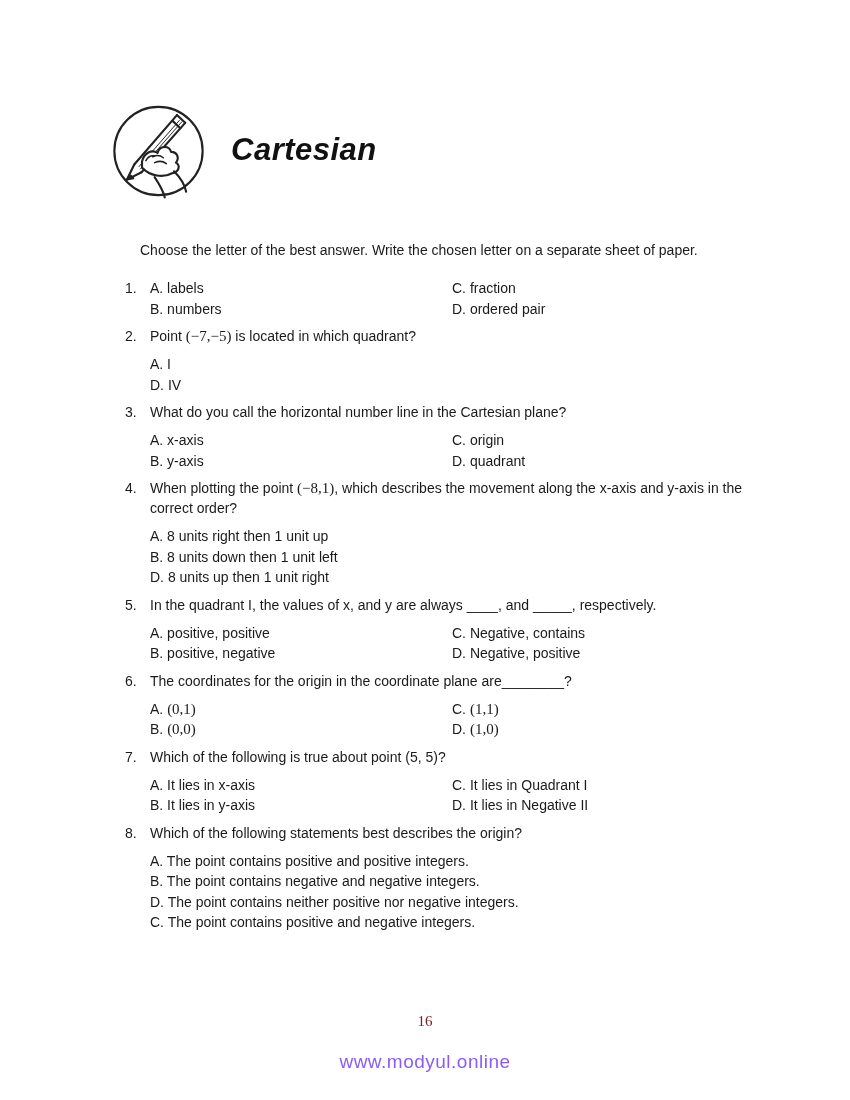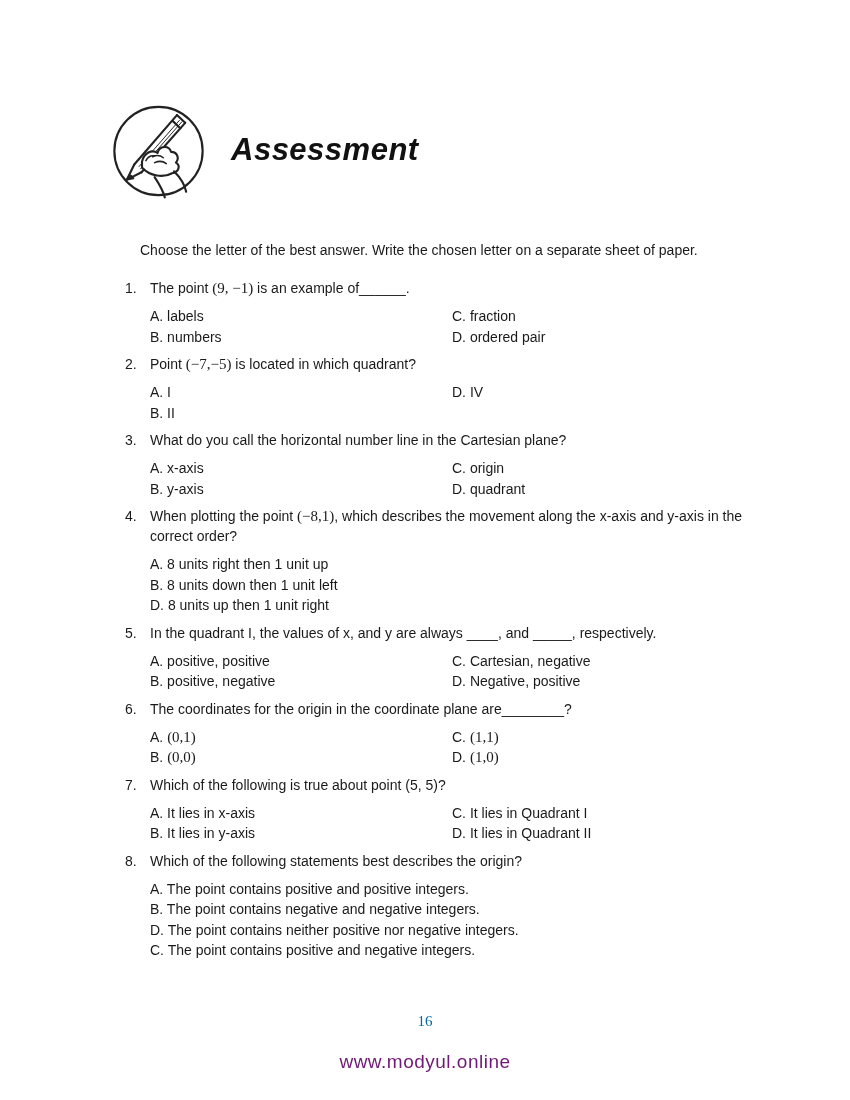--- a/index.html
+++ b/index.html
@@ -65,31 +65,31 @@
   }
   
   .page-num {
     position: absolute;
     top: 1013px;
     left: 0;
     width: 100%;
     text-align: center;
     font-family: "Liberation Serif", serif;
     font-size: 15px;
-    color: #0369a1;
+    color: #7f1d1d;
   }
   .watermark {
     position: absolute;
     top: 1051px;
     left: 0;
     width: 100%;
     text-align: center;
     font-size: 19px;
     letter-spacing: 0.5px;
-    color: #701a75;
+    color: #8b5cf6;
   }
 </style>
 </head>
 <body>
 
 <div class="page">
 
   <div class="header">
     <div class="icon-wrap">
       <svg width="97" height="100" viewBox="0 0 100 100" fill="none" stroke="#222" stroke-width="2.2" stroke-linecap="round" stroke-linejoin="round">
@@ -109,45 +109,43 @@
 
         <path d="M33,62 C35,53 43,49 49,53 C51,45 61,45 63,52 C69,52 72,58 68,63 C73,66 71,73 64,74 C55,79 41,77 33,68 Z" fill="#fff"></path>
         <path d="M44,57 q6,-3 11,1" stroke-width="1.6"></path>
         <path d="M46,63 q7,-3 12,1" stroke-width="1.6"></path>
         <path d="M37,61 q3,-6 9,-5" stroke-width="1.6"></path>
 
         <path d="M66,72 C73,79 77,86 78.5,93"></path>
         <path d="M46,78 C52,87 55,93 56.5,99"></path>
       </svg>
     </div>
-    <div class="doc-title">Assessment</div>
+    <div class="doc-title">Cartesian</div>
   </div>
 
   <div class="instruction">Choose the letter of the best answer. Write the chosen letter on a separate sheet of paper.</div>
 
   <div class="questions">
       <div class="question">
         <div class="q-num">1.</div>
         <div class="q-body">
-          <p class="stem"><span class="txt">The point </span><span class="math">(9, −1)</span><span class="txt"> is an example of______.</span></p>
           <div class="options two-col">
             <div class="option"><span class="txt">A. labels</span></div>
             <div class="option"><span class="txt">B. numbers</span></div>
             <div class="option"><span class="txt">C. fraction</span></div>
             <div class="option"><span class="txt">D. ordered pair</span></div>
           </div>
         </div>
       </div>
       <div class="question">
         <div class="q-num">2.</div>
         <div class="q-body">
           <p class="stem"><span class="txt">Point </span><span class="math">(−7,−5)</span><span class="txt"> is located in which quadrant?</span></p>
           <div class="options two-col">
             <div class="option"><span class="txt">A. I</span></div>
-            <div class="option"><span class="txt">B. II</span></div>
             <div class="option"><span class="txt">D. IV</span></div>
           </div>
         </div>
       </div>
       <div class="question">
         <div class="q-num">3.</div>
         <div class="q-body">
           <p class="stem"><span class="txt">What do you call the horizontal number line in the Cartesian plane?</span></p>
           <div class="options two-col">
             <div class="option"><span class="txt">A. x-axis</span></div>
@@ -168,21 +166,21 @@
           </div>
         </div>
       </div>
       <div class="question">
         <div class="q-num">5.</div>
         <div class="q-body">
           <p class="stem"><span class="txt">In the quadrant I, the values of x, and y are always ____, and _____, respectively.</span></p>
           <div class="options two-col">
             <div class="option"><span class="txt">A. positive, positive</span></div>
             <div class="option"><span class="txt">B. positive, negative</span></div>
-            <div class="option"><span class="txt">C. Cartesian, negative</span></div>
+            <div class="option"><span class="txt">C. Negative, contains</span></div>
             <div class="option"><span class="txt">D. Negative, positive</span></div>
           </div>
         </div>
       </div>
       <div class="question">
         <div class="q-num">6.</div>
         <div class="q-body">
           <p class="stem"><span class="txt">The coordinates for the origin in the coordinate plane are________?</span></p>
           <div class="options two-col">
             <div class="option"><span class="txt">A. </span><span class="math">(0,1)</span></div>
@@ -193,21 +191,21 @@
         </div>
       </div>
       <div class="question">
         <div class="q-num">7.</div>
         <div class="q-body">
           <p class="stem"><span class="txt">Which of the following is true about point (5, 5)?</span></p>
           <div class="options two-col">
             <div class="option"><span class="txt">A. It lies in x-axis</span></div>
             <div class="option"><span class="txt">B. It lies in y-axis</span></div>
             <div class="option"><span class="txt">C. It lies in Quadrant I</span></div>
-            <div class="option"><span class="txt">D. It lies in Quadrant II</span></div>
+            <div class="option"><span class="txt">D. It lies in Negative II</span></div>
           </div>
         </div>
       </div>
       <div class="question">
         <div class="q-num">8.</div>
         <div class="q-body">
           <p class="stem"><span class="txt">Which of the following statements best describes the origin?</span></p>
           <div class="options one-col">
             <div class="option"><span class="txt">A. The point contains positive and positive integers.</span></div>
             <div class="option"><span class="txt">B. The point contains negative and negative integers.</span></div>

